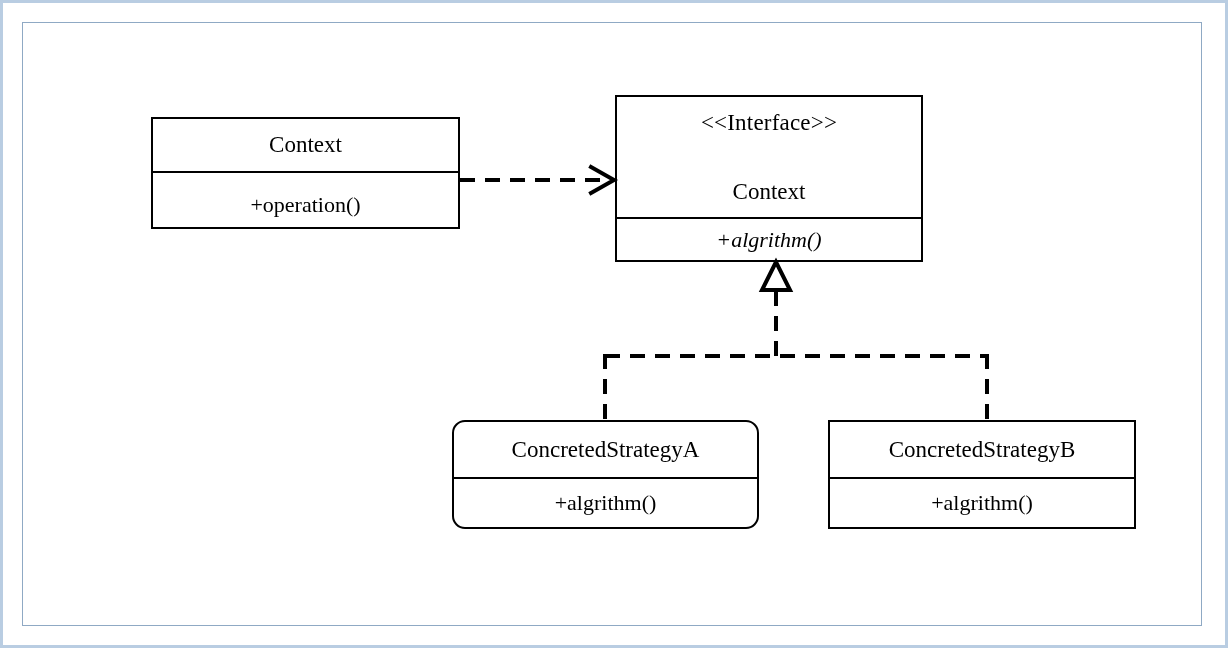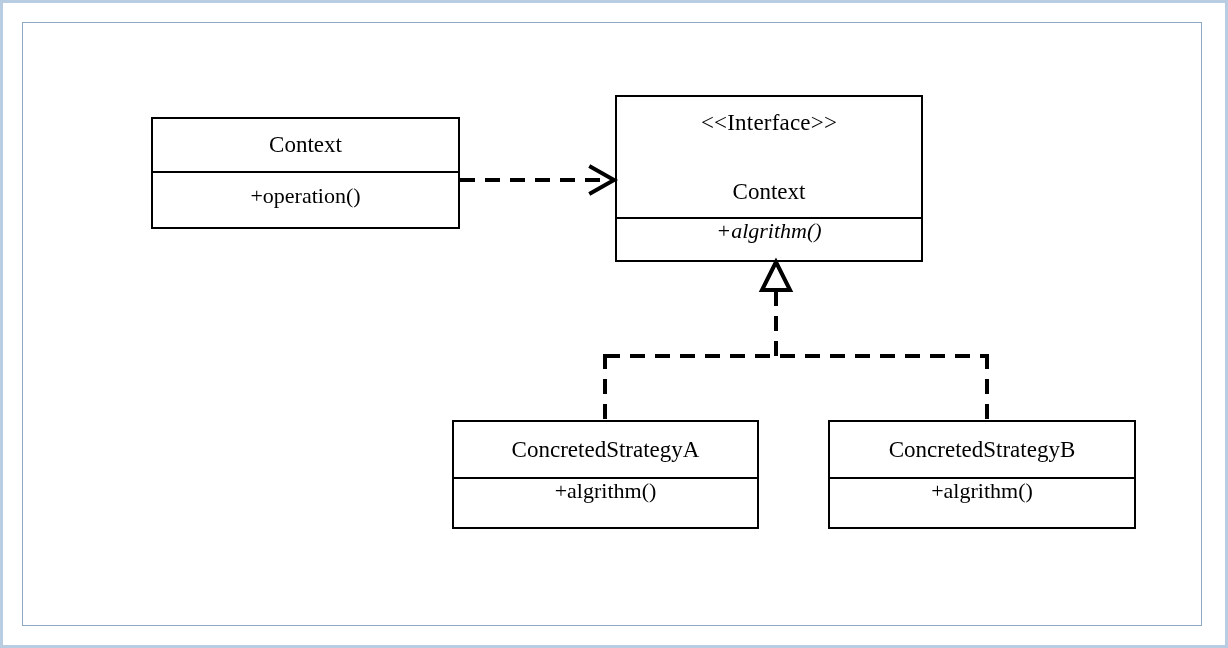--- a/index.html
+++ b/index.html
@@ -49,20 +49,21 @@
     flex-direction: column;
     align-items: center;
     justify-content: center;
     box-sizing: border-box;
     border-bottom: 2.5px solid #000000;
     text-align: center;
     color: #000000;
   }
   .uml-compartment {
     display: flex;
+    align-items: center;
     justify-content: center;
     box-sizing: border-box;
     text-align: center;
     color: #000000;
   }
   .stereotype {
     font-size: 23px;
     line-height: 1.1;
     letter-spacing: 0.2px;
   }
@@ -80,21 +81,21 @@
 
   
   #box-context      { left: 151px; top: 117px; width: 309px; height: 112px; gap: 11px; }
   #box-context .uml-header      { height: 60px; }
   #box-context .uml-compartment { height: 49px; }
 
   #box-strategy     { left: 615px; top: 95px; width: 308px; height: 167px; }
   #box-strategy .uml-header      { height: 123px; gap: 43px; }
   #box-strategy .uml-compartment { height: 41px; }
 
-  #box-strategy-a   { left: 452px; top: 420px; width: 307px; height: 109px; }
+  #box-strategy-a   { left: 452px; top: 420px; width: 307px; height: 109px; border-radius: 13px; }
   #box-strategy-a .uml-header      { height: 58px; }
   #box-strategy-a .uml-compartment { height: 48px; }
 
   #box-strategy-b   { left: 828px; top: 420px; width: 308px; height: 109px; }
   #box-strategy-b .uml-header      { height: 58px; }
   #box-strategy-b .uml-compartment { height: 48px; }
 
   
   #connectors {
     position: absolute;

